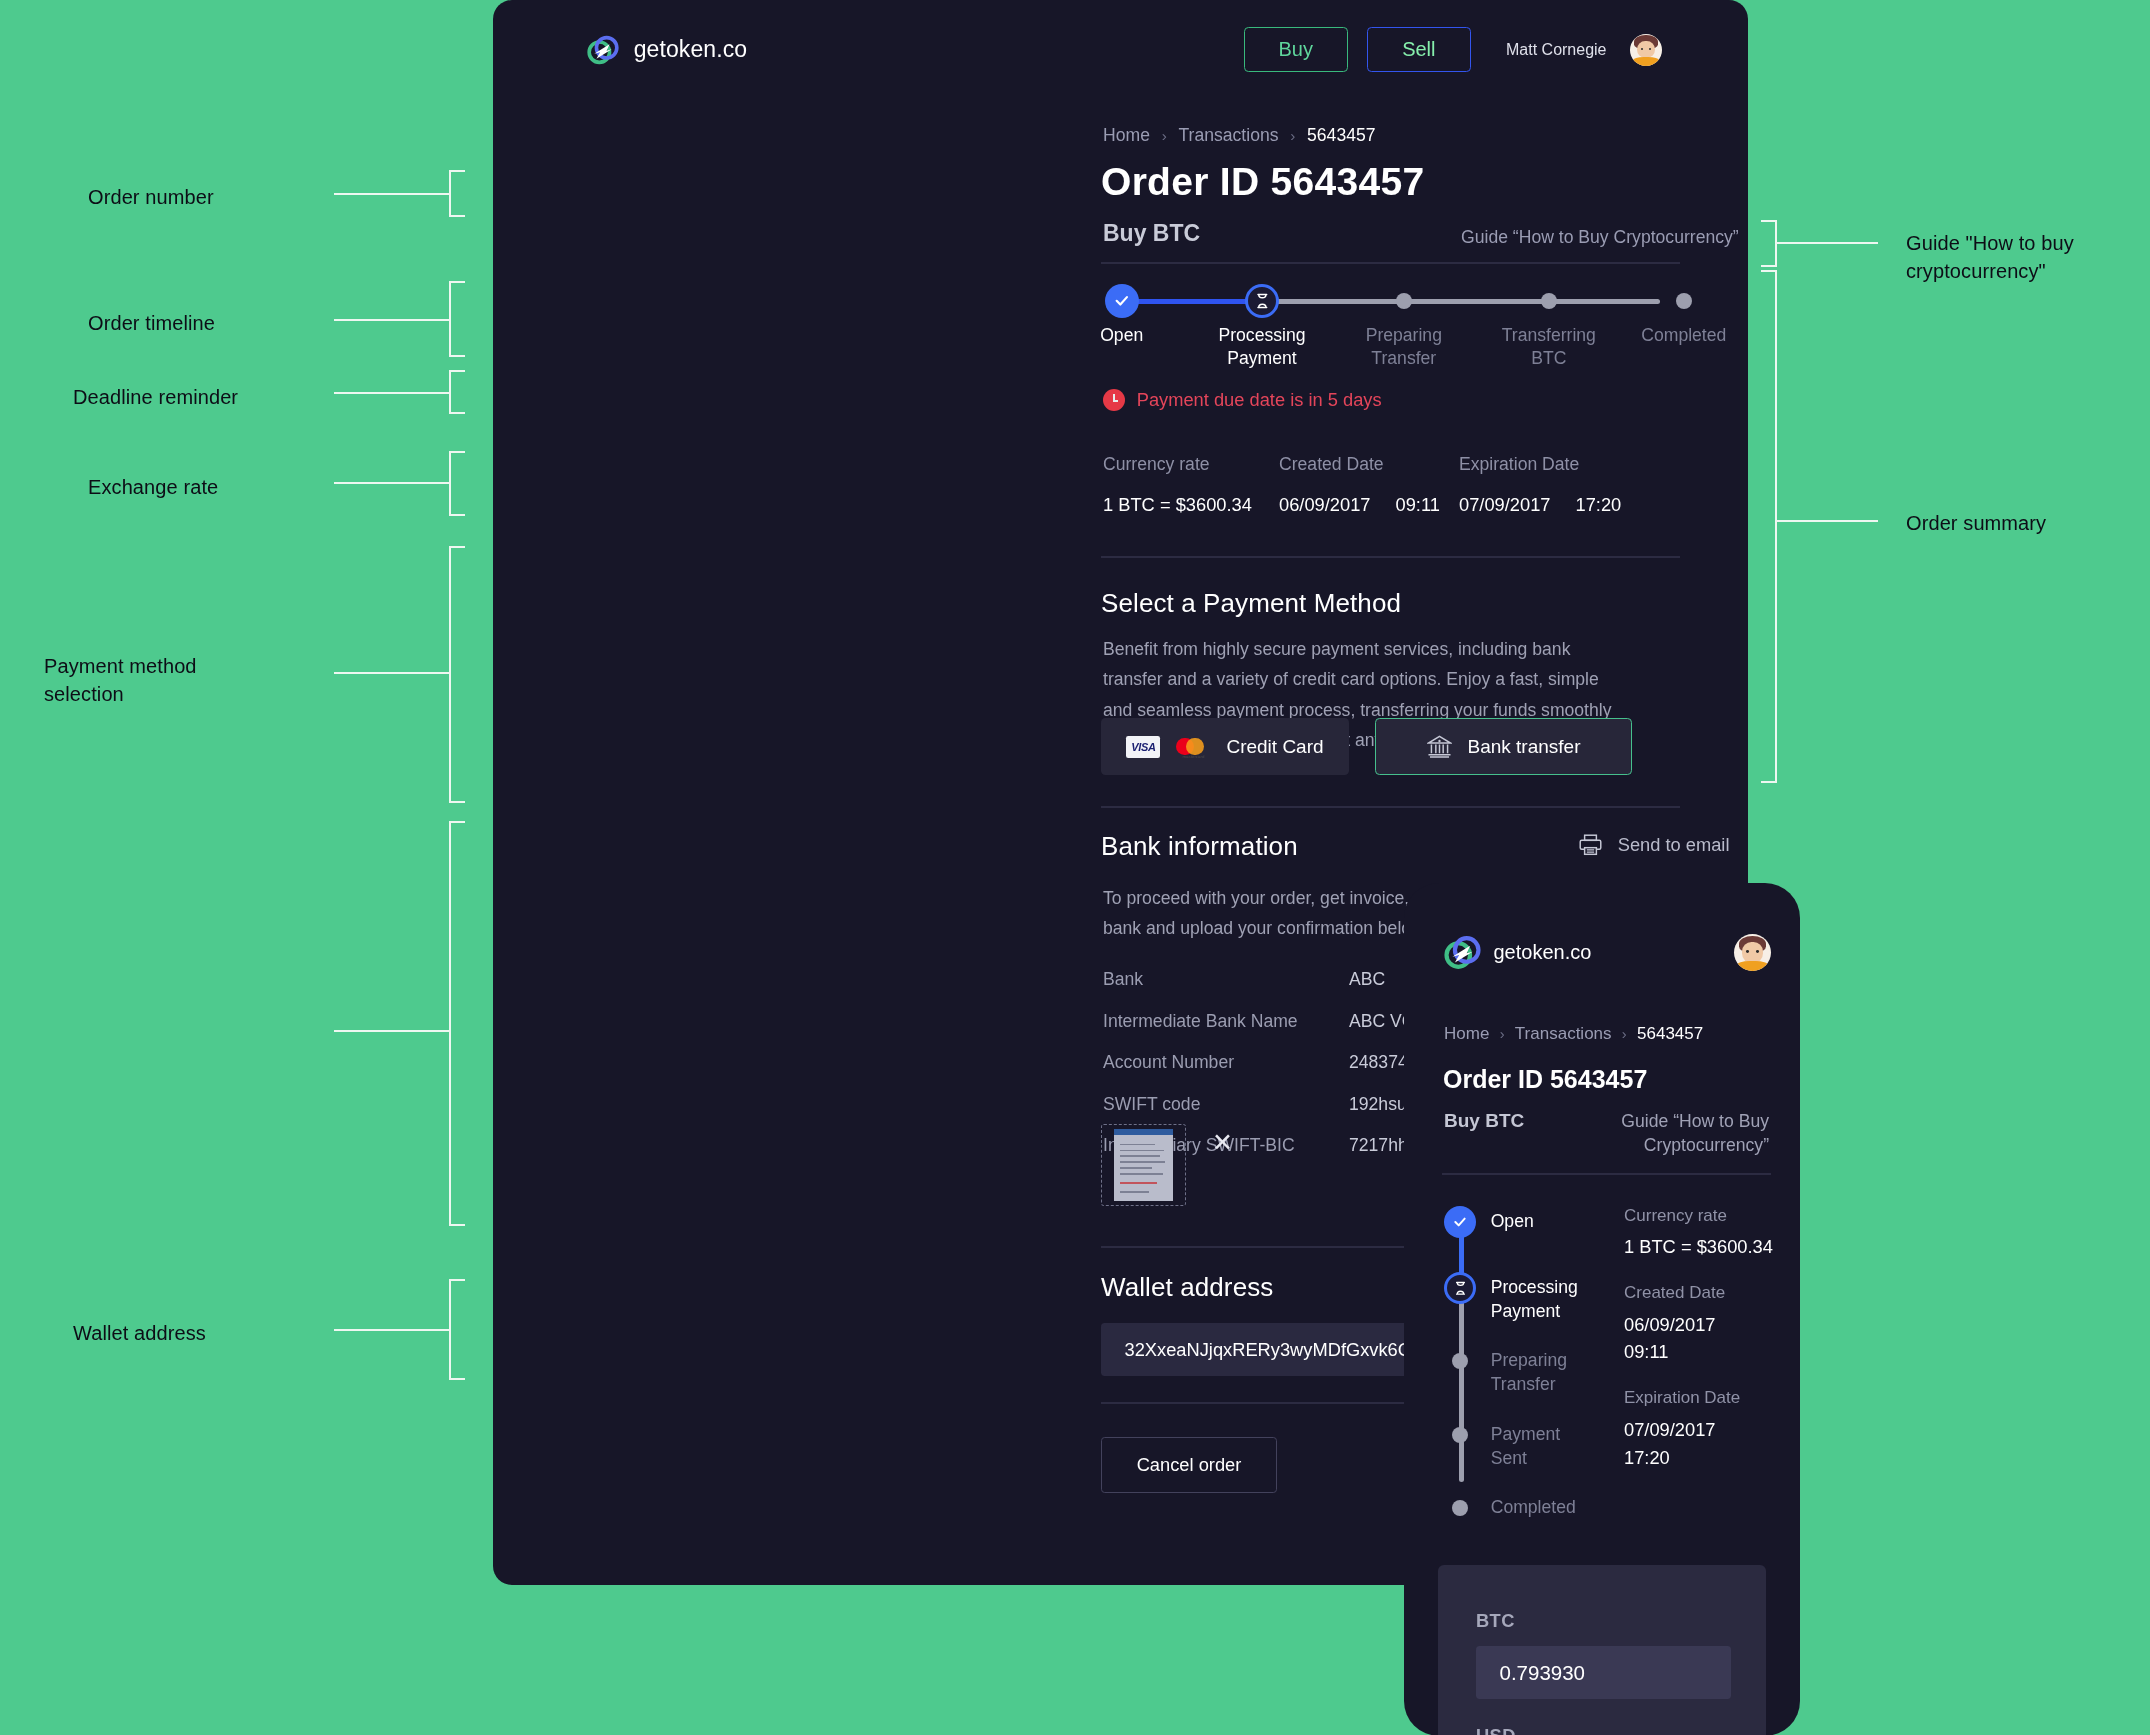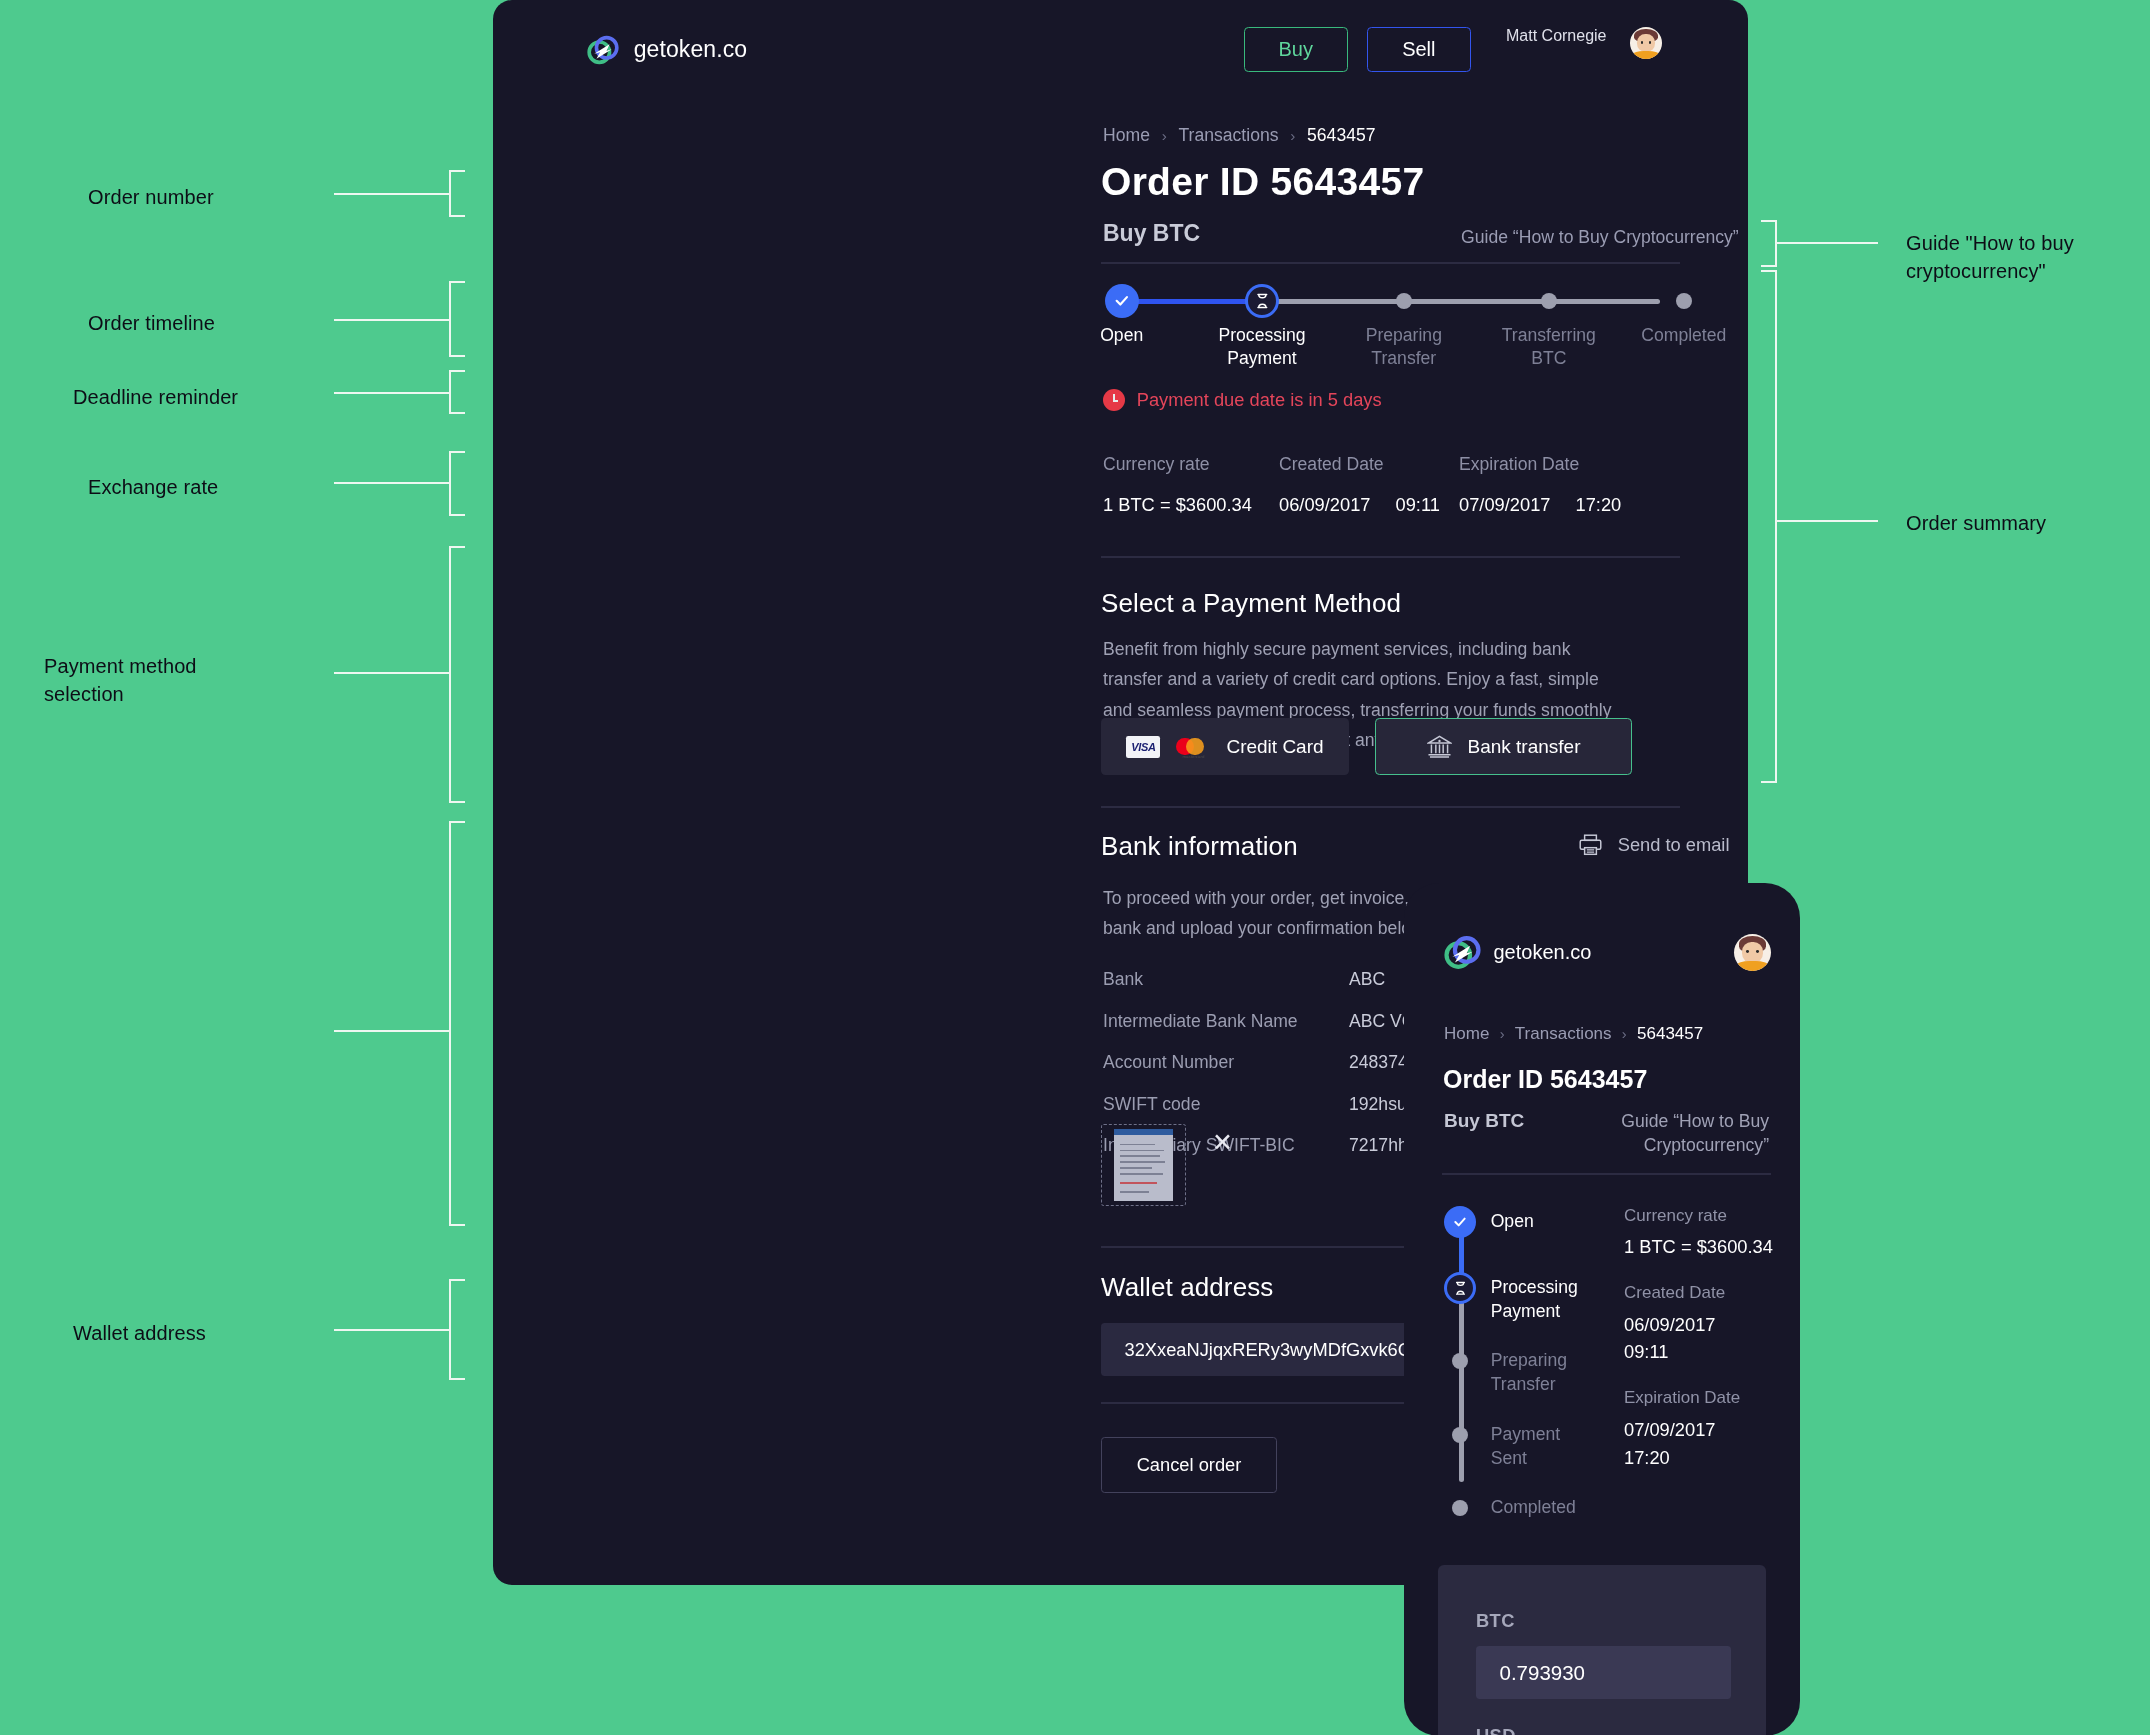--- a/index.html
+++ b/index.html
@@ -49,29 +49,29 @@
     overflow: hidden;
   }
   .topbar {
     position: absolute; left: 0; top: 0; width: 100%; height: 99px;
     display: flex; align-items: center;
   }
   .brand { display: flex; align-items: center; gap: 14.7px; margin-left: 94px; }
   .brand-name { color: #ffffff; font-size: 23px; letter-spacing: 0.1px; }
   .topright {
     margin-left: auto; margin-right: 86px;
-    display: flex; gap: 14.7px; padding-left: 30px;
+    display: flex; align-items: center; gap: 14.7px; padding-left: 30px;
   }
   .pill {
     width: 104px; height: 45px; border-radius: 4.4px;
     display: flex; align-items: center; justify-content: center;
     font-size: 20px; background: transparent;
   }
   .pill.buy  { border: 1.5px solid #39b97d; color: #5fd69c; }
-  .pill.sell { border: 1.5px solid #3355ee; color: #ffffff; margin-left: 4.4px; }
+  .pill.sell { border: 1.5px solid #3355ee; color: #86efac; margin-left: 4.4px; }
   .username { color: #dfe0ea; font-size: 16px; margin-left: 20.5px; }
   .avatar {
     width: 32px; height: 32px; border-radius: 50%;
     background: #f7efe6; overflow: hidden; flex: 0 0 auto;
     position: relative; margin-left: 8.8px;
   }
 
   .crumb {
     position: absolute; left: 610px; top: 125px;
     display: flex; align-items: center; gap: 11.7px;

